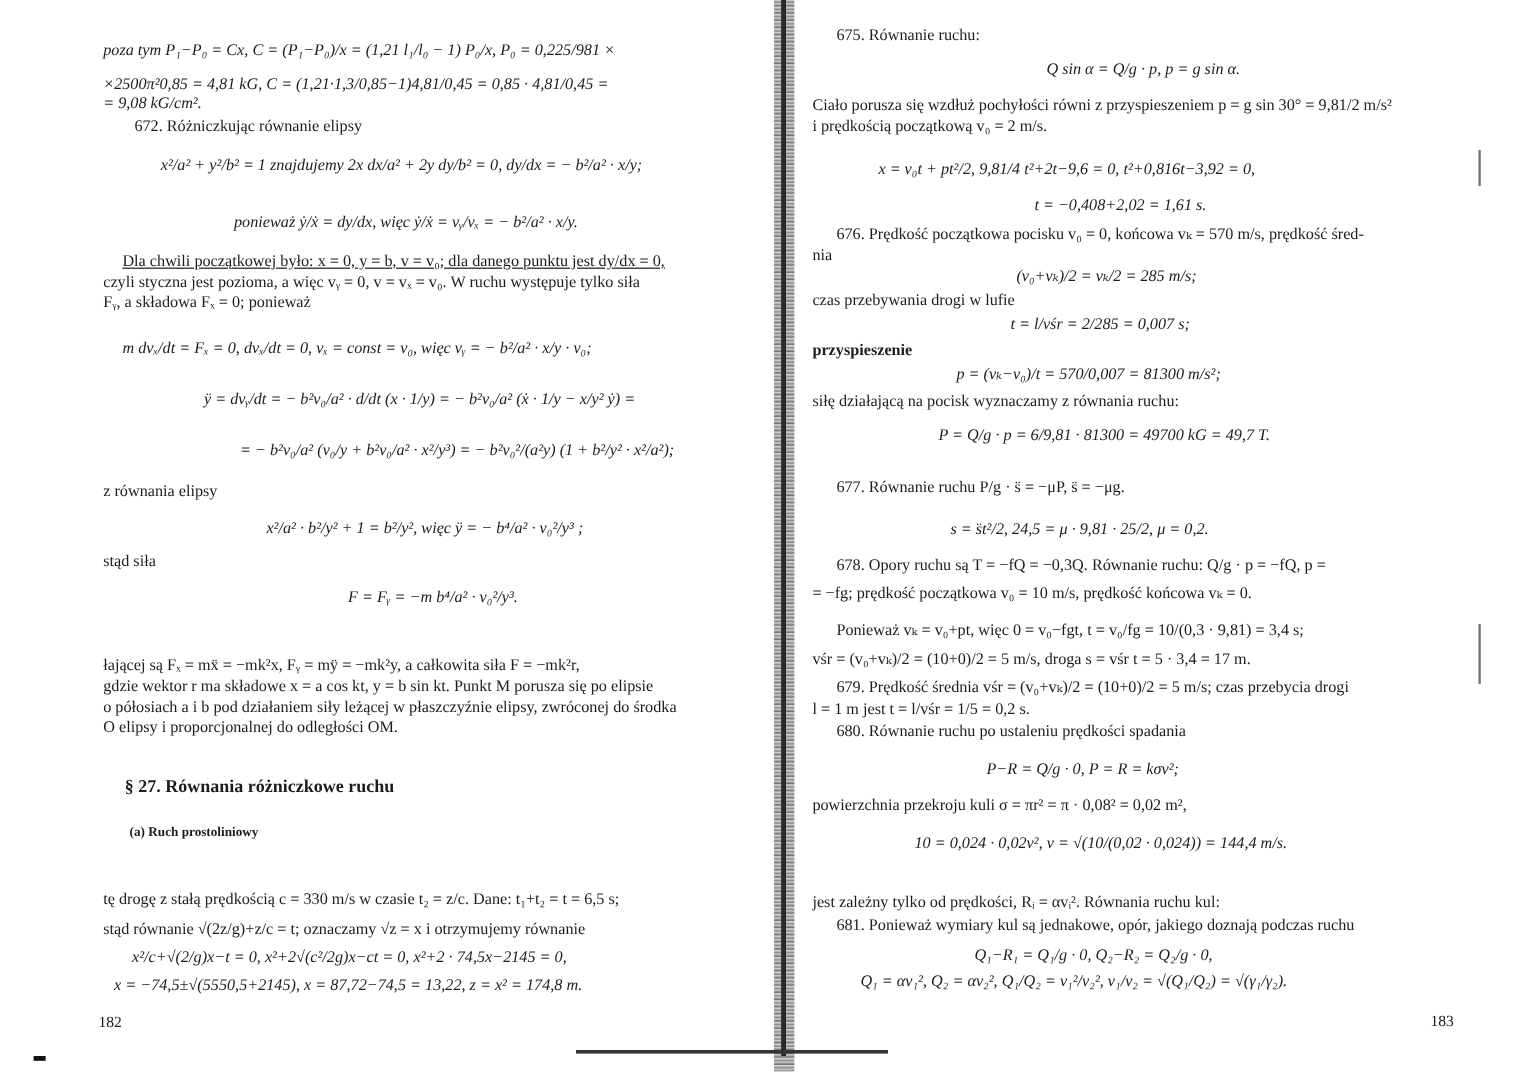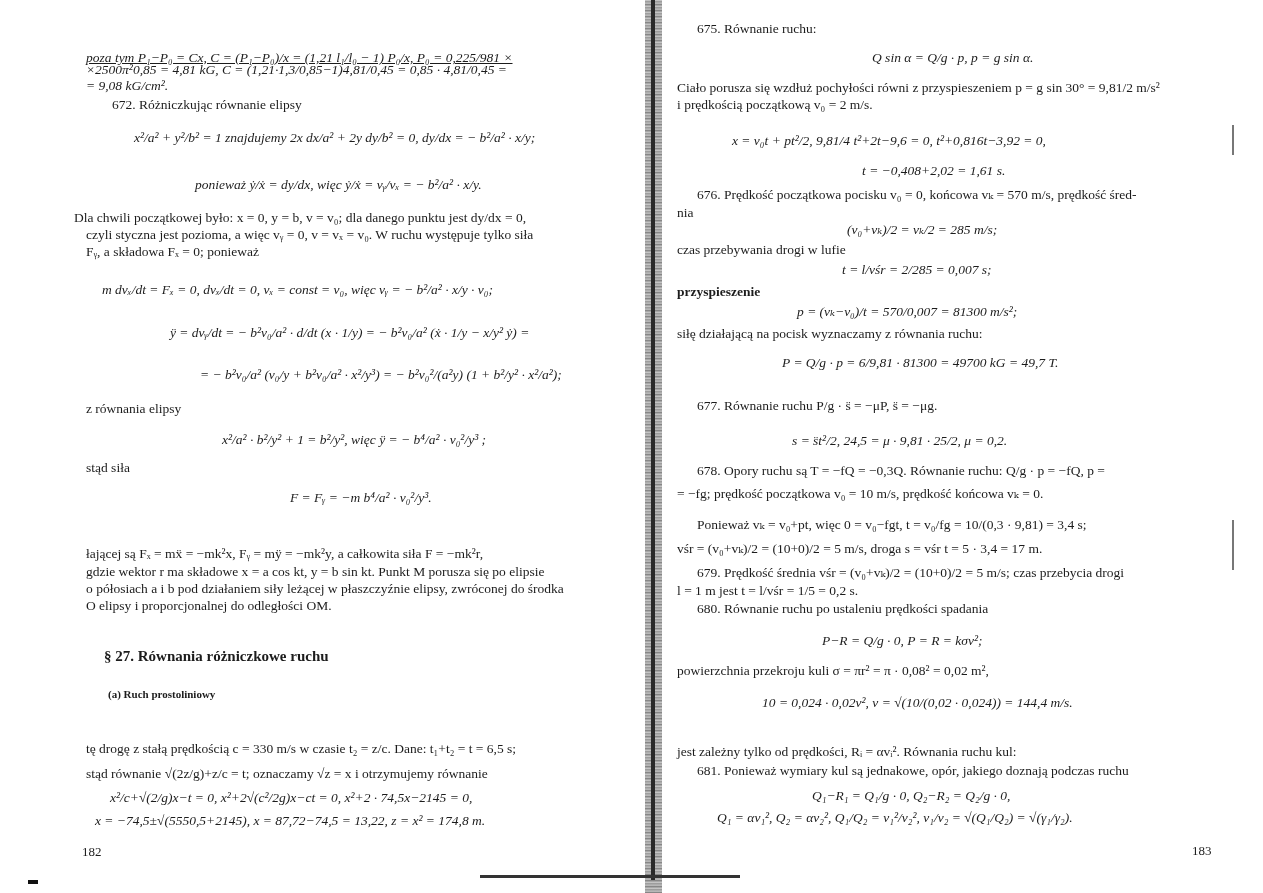--- a/index.html
+++ b/index.html
@@ -30,27 +30,27 @@
 <body>
 
 <div class="gutter"></div>
 <div class="gutter-core"></div>
 <div class="bottom-rule"></div>
 <div class="dash-mark"></div>
 <div class="edge-mark" style="left:1232px;top:125px;height:30px;"></div>
 <div class="edge-mark" style="left:1232px;top:520px;height:50px;"></div>
 
 <div class="page left">
-  <div class="line eq" style="left:86px;top:50px;text-decoration:underline;">poza tym P₁−P₀ = Cx,     C = (P₁−P₀)/x = (1,21 l₁/l₀ − 1) P₀/x,     P₀ = 0,225/981 ×</div>
+  <div class="line eq" style="left:86px;top:34px;">poza tym P₁−P₀ = Cx,     C = (P₁−P₀)/x = (1,21 l₁/l₀ − 1) P₀/x,     P₀ = 0,225/981 ×</div>
   <div class="line eq" style="left:86px;top:62px;">×2500π²0,85 = 4,81 kG,     C = (1,21·1,3/0,85−1)4,81/0,45 = 0,85 · 4,81/0,45 =</div>
   <div class="line eq" style="left:86px;top:78px;">= 9,08 kG/cm².</div>
   <div class="line" style="left:112px;top:97px;">672. Różniczkując równanie elipsy</div>
   <div class="line eq" style="left:134px;top:130px;">x²/a² + y²/b² = 1     znajdujemy     2x dx/a² + 2y dy/b² = 0,     dy/dx = − b²/a² · x/y;</div>
   <div class="line eq" style="left:195px;top:177px;">ponieważ  ẏ/ẋ = dy/dx,     więc     ẏ/ẋ = vᵧ/vₓ = − b²/a² · x/y.</div>
-  <div class="line" style="left:74px;top:210px;">Dla chwili początkowej było: x = 0, y = b, v = v₀; dla danego punktu jest dy/dx = 0,</div>
+  <div class="line" style="left:102px;top:210px;text-decoration:underline;">Dla chwili początkowej było: x = 0, y = b, v = v₀; dla danego punktu jest dy/dx = 0,</div>
   <div class="line" style="left:86px;top:227px;">czyli styczna jest pozioma, a więc vᵧ = 0, v = vₓ = v₀. W ruchu występuje tylko siła</div>
   <div class="line" style="left:86px;top:244px;">Fᵧ, a składowa Fₓ = 0; ponieważ</div>
   <div class="line eq" style="left:102px;top:282px;">m dvₓ/dt = Fₓ = 0,     dvₓ/dt = 0,     vₓ = const = v₀,     więc     vᵧ = − b²/a² · x/y · v₀;</div>
   <div class="line eq" style="left:170px;top:325px;">ÿ = dvᵧ/dt = − b²v₀/a² · d/dt (x · 1/y) = − b²v₀/a² (ẋ · 1/y − x/y² ẏ) =</div>
   <div class="line eq" style="left:200px;top:367px;">= − b²v₀/a² (v₀/y + b²v₀/a² · x²/y³) = − b²v₀²/(a²y) (1 + b²/y² · x²/a²);</div>
   <div class="line" style="left:86px;top:401px;">z równania elipsy</div>
   <div class="line eq" style="left:222px;top:432px;">x²/a² · b²/y² + 1 = b²/y²,     więc     ÿ = − b⁴/a² · v₀²/y³ ;</div>
   <div class="line" style="left:86px;top:460px;">stąd siła</div>
   <div class="line eq" style="left:290px;top:490px;">F = Fᵧ = −m b⁴/a² · v₀²/y³.</div>
   <div class="line" style="left:86px;top:546px;">łającej są     Fₓ = mẍ = −mk²x,     Fᵧ = mÿ = −mk²y, a całkowita siła F = −mk²r,</div>

